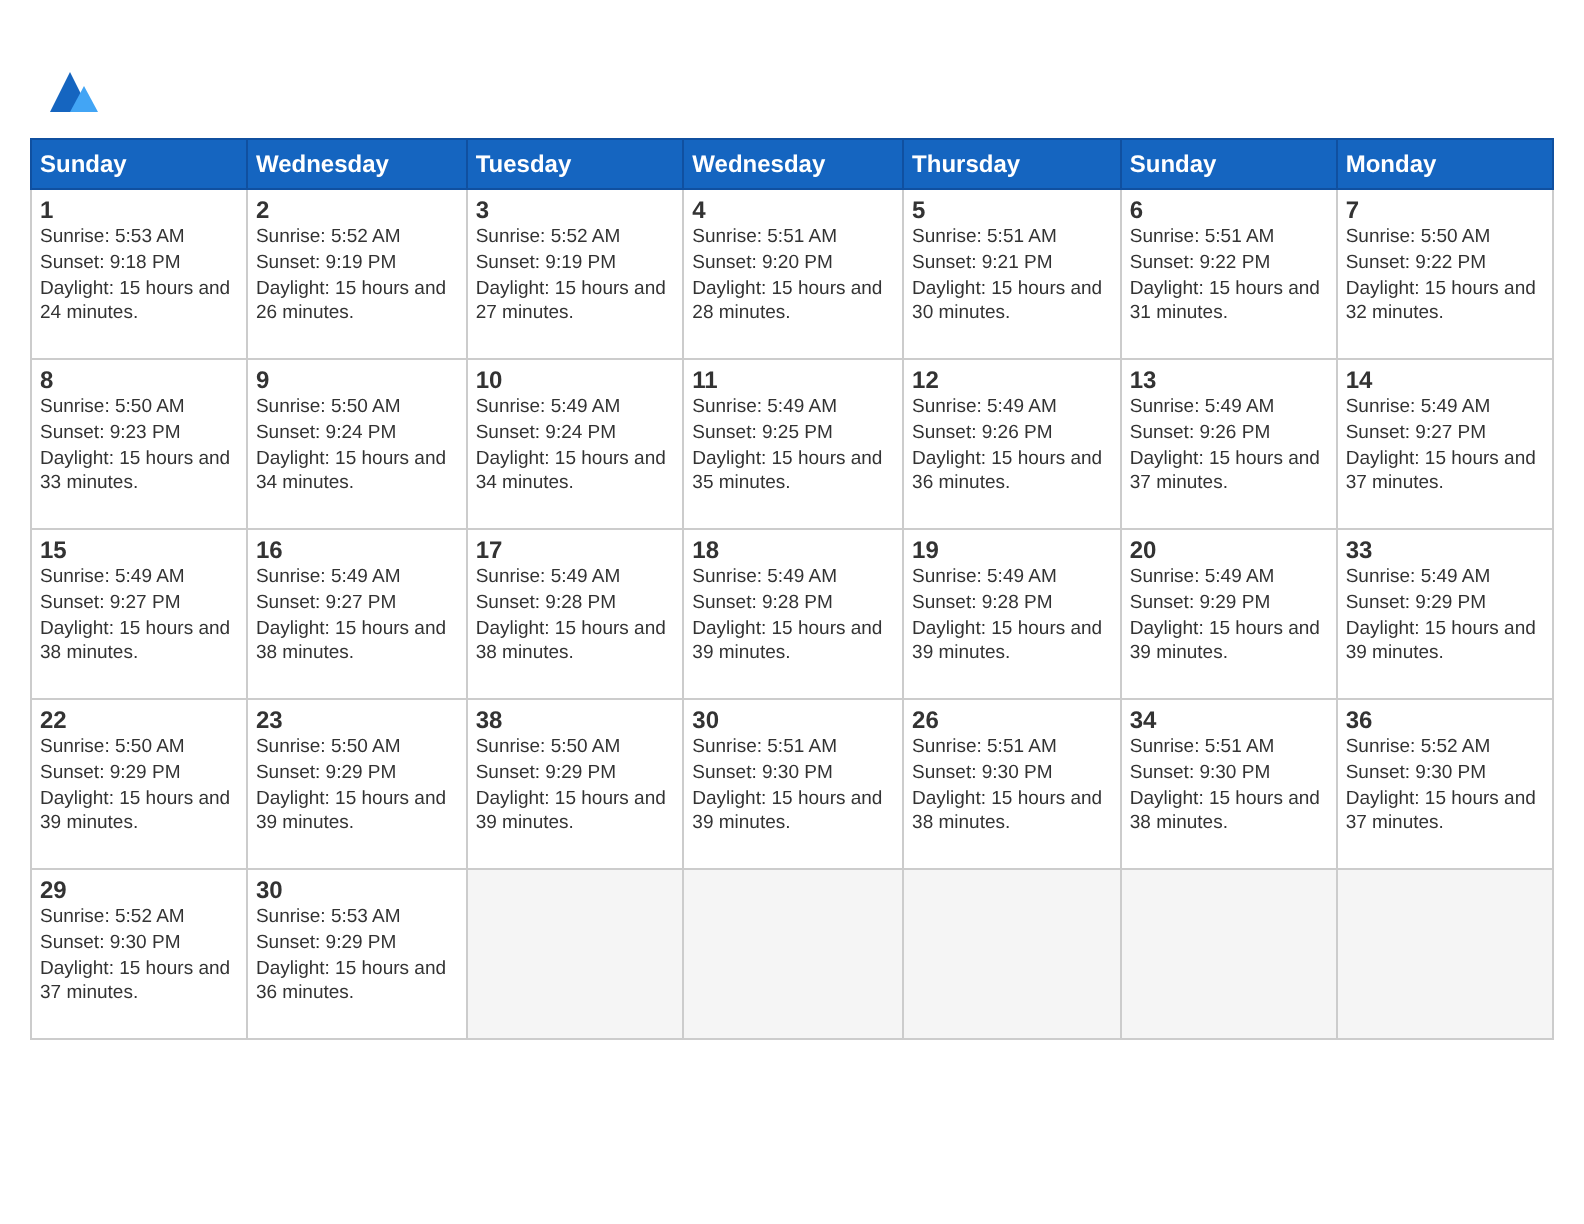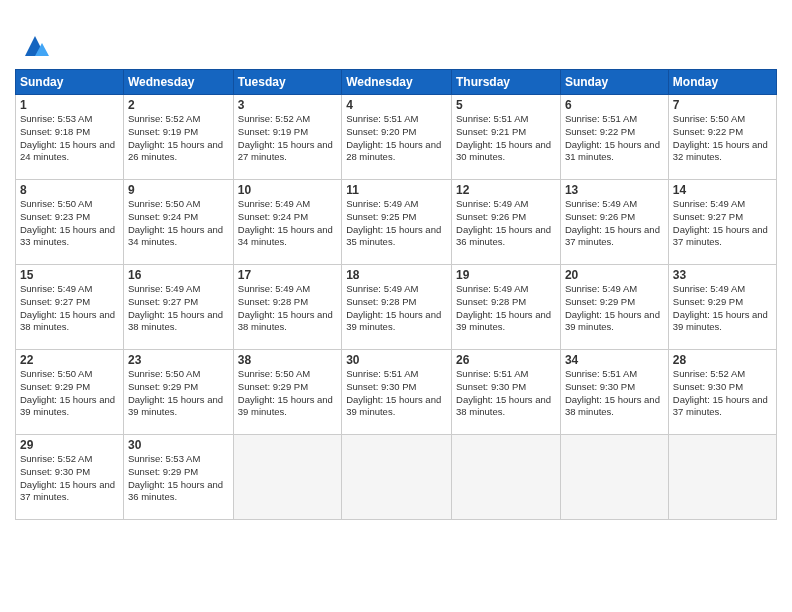--- a/index.html
+++ b/index.html
@@ -348,21 +348,21 @@
       </td>
           <td>
         <span class="day-num">34</span>
         <div class="day-info">
           Sunrise: 5:51 AM<br>
           Sunset: 9:30 PM<br>
           Daylight: 15 hours and 38 minutes.
         </div>
       </td>
           <td>
-        <span class="day-num">28</span>
+        <span class="day-num">36</span>
         <div class="day-info">
           Sunrise: 5:52 AM<br>
           Sunset: 9:30 PM<br>
           Daylight: 15 hours and 37 minutes.
         </div>
       </td>
         </tr>
         <tr>
           <td>
         <span class="day-num">29</span>

